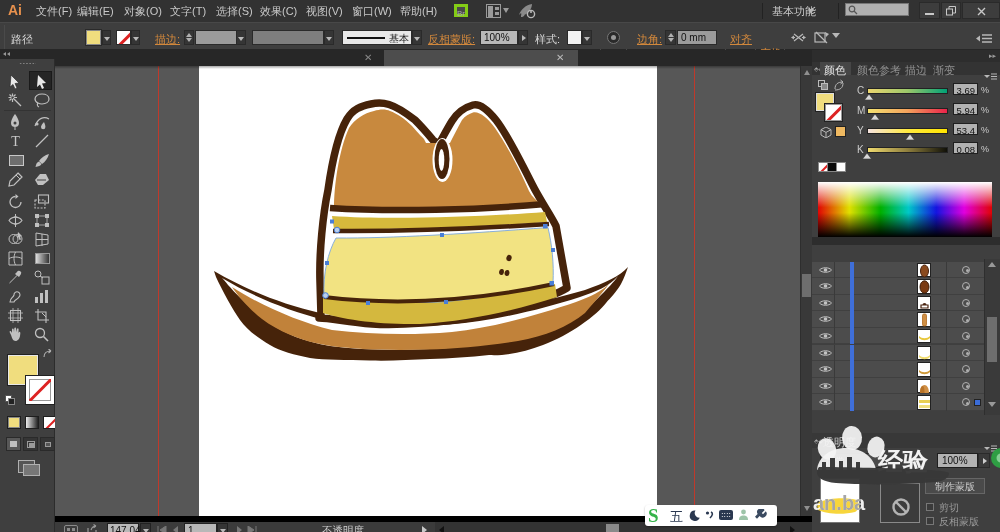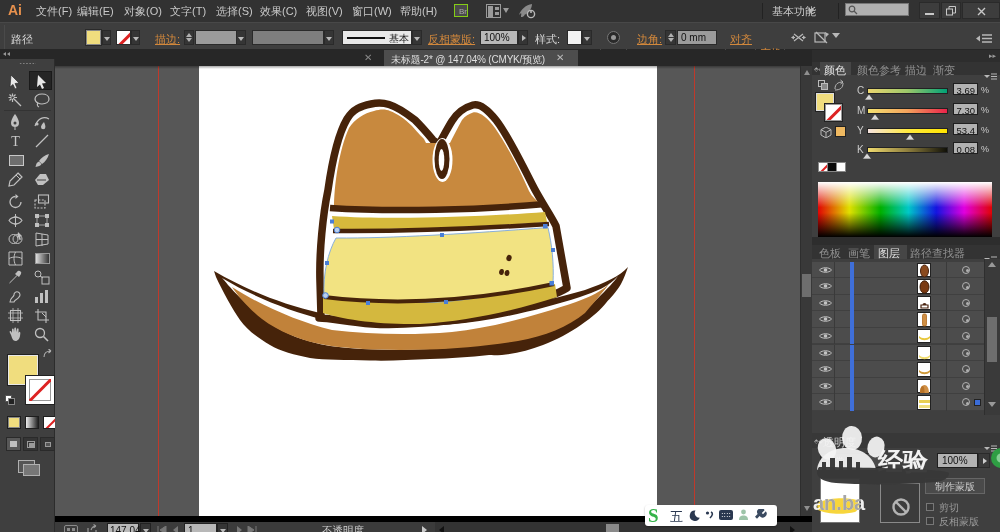--- a/index.html
+++ b/index.html
@@ -42,21 +42,21 @@
   <span class="logo">Ai</span>
   <span class="m" style="left:36px;">文件(F)</span>
   <span class="m" style="left:77px;">编辑(E)</span>
   <span class="m" style="left:124px;">对象(O)</span>
   <span class="m" style="left:170px;">文字(T)</span>
   <span class="m" style="left:216px;">选择(S)</span>
   <span class="m" style="left:260px;">效果(C)</span>
   <span class="m" style="left:306px;">视图(V)</span>
   <span class="m" style="left:352px;">窗口(W)</span>
   <span class="m" style="left:400px;">帮助(H)</span>
-  <span class="abs" style="left:454px; top:4px; width:14px; height:13px; background:#4a4a4a; border:1px solid #84cc16; font-size:8px; color:#aaa; text-align:right; line-height:13px;">Br</span>
+  <span class="abs" style="left:454px; top:4px; width:14px; height:13px; background:#4a4a4a; border:3px solid #84cc16; font-size:8px; color:#aaa; text-align:right; line-height:13px;">Br</span>
   <span class="abs" style="left:486px; top:4px; width:15px; height:14px; border:1px solid #9a9a9a; background:#303030;">
       <span class="abs" style="left:1px; top:1px; width:5px; height:11px; background:#9a9a9a;"></span>
       <span class="abs" style="left:8px; top:2px; width:4px; height:3px; background:#9a9a9a;"></span>
       <span class="abs" style="left:8px; top:7px; width:4px; height:3px; background:#9a9a9a;"></span>
     </span>
   <span class="abs" style="left:503px; top:8px; border-left:3.5px solid transparent; border-right:3.5px solid transparent; border-top:5px solid #9a9a9a;"></span>
   <svg class="abs" style="left:518px; top:3px;" width="18" height="16" viewBox="0 0 18 16">
       <path d="M1,12 C3,6 8,2 14,1 C14,6 10,11 4,13 L3,10 Z" fill="#8a8a8a"></path>
       <path d="M3,13 C3,11 5,10 6,11 C7,12 6,14 3,14 Z" fill="#8a8a8a"></path>
       <circle cx="13" cy="11" r="3.6" fill="none" stroke="#b8b8b8" stroke-width="1.4"></circle>
@@ -158,21 +158,20 @@
       <path d="M0,4.5 l4,-3 v6 z" fill="#b8b8b8"></path>
       <g stroke="#b8b8b8" stroke-width="1.4">
         <path d="M6,1 h10 M6,4.5 h10 M6,8 h10"></path>
       </g>
     </svg>
 </div>
 <div id="tabbar">
   <span class="abs" style="left:22px; top:6px; width:14px; height:4px; background:radial-gradient(circle 1px, #6a6a6a 1px, transparent 1px); background-size:3px 3px;"></span>
   <span class="abs" style="left:364px; top:2px; font-size:10px; color:#888;">✕</span>
   <span class="abs" style="left:384px; top:0; width:194px; height:16px; background:#4d4d4d;"></span>
-  <span class="abs" style="left:391px; top:3px; font-size:10px; color:#dedede; letter-spacing:-0.2px;">未标题-2* @ 147.04% (CMYK/预览)</span>
   <span class="abs" style="left:556px; top:2px; font-size:10px; color:#bbb;">✕</span>
 </div>
 <div id="toolbar">
   <div class="abs" style="left:0; top:0; width:55px; height:9px; background:#272727;">
     <span class="abs" style="left:3px; top:2px; width:0; height:0; border-top:2.5px solid transparent; border-bottom:2.5px solid transparent; border-right:3.5px solid #999;"></span>
     <span class="abs" style="left:7px; top:2px; width:0; height:0; border-top:2.5px solid transparent; border-bottom:2.5px solid transparent; border-right:3.5px solid #999;"></span>
   </div>
   <span class="abs" style="left:19px; top:12px; width:17px; height:4px; background:radial-gradient(circle 0.8px, #808080 0.8px, transparent 0.8px); background-size:3.2px 3px;"></span>
 
   <svg class="abs" style="left:8px; top:24px;" width="14" height="15" viewBox="0 0 14 15">
@@ -577,21 +576,21 @@
     <svg class="abs" style="left:52px; top:32px;" width="10" height="6">
         <path d="M5,0 L9.5,6 H0.5 Z" fill="#d8d8d8" stroke="#333" stroke-width="0.6"></path>
       </svg>
     <span class="abs" style="left:141px; top:21px; width:25px; height:12px; background:#b2b2b2; border:1px solid #1f1f1f; font-size:9.5px; color:#111; text-align:right; padding:0.5px 2px 0 0;">3.69</span>
     <span class="abs" style="left:169px; top:23px; font-size:9px; color:#ccc;">%</span>
     <span class="abs" style="left:45px; top:43px; font-size:10px; color:#ccc;">M</span>
     <span class="abs" style="left:55px; top:46px; width:81px; height:6px; background:linear-gradient(to right,#f4e271,#f4a25c,#e9234a); border:0.5px solid #222;"></span>
     <svg class="abs" style="left:58px; top:52px;" width="10" height="6">
         <path d="M5,0 L9.5,6 H0.5 Z" fill="#d8d8d8" stroke="#333" stroke-width="0.6"></path>
       </svg>
-    <span class="abs" style="left:141px; top:41px; width:25px; height:12px; background:#b2b2b2; border:1px solid #1f1f1f; font-size:9.5px; color:#111; text-align:right; padding:0.5px 2px 0 0;">7.30</span>
+    <span class="abs" style="left:141px; top:41px; width:25px; height:12px; background:#b2b2b2; border:1px solid #1f1f1f; font-size:9.5px; color:#111; text-align:right; padding:0.5px 2px 0 0;">5.94</span>
     <span class="abs" style="left:169px; top:43px; font-size:9px; color:#ccc;">%</span>
     <span class="abs" style="left:45px; top:63px; font-size:10px; color:#ccc;">Y</span>
     <span class="abs" style="left:55px; top:66px; width:81px; height:6px; background:linear-gradient(to right,#f6e3e0,#ffe93f,#ffe400); border:0.5px solid #222;"></span>
     <svg class="abs" style="left:93px; top:72px;" width="10" height="6">
         <path d="M5,0 L9.5,6 H0.5 Z" fill="#d8d8d8" stroke="#333" stroke-width="0.6"></path>
       </svg>
     <span class="abs" style="left:141px; top:61px; width:25px; height:12px; background:#b2b2b2; border:1px solid #1f1f1f; font-size:9.5px; color:#111; text-align:right; padding:0.5px 2px 0 0;">53.4</span>
     <span class="abs" style="left:169px; top:63px; font-size:9px; color:#ccc;">%</span>
     <span class="abs" style="left:45px; top:82px; font-size:10px; color:#ccc;">K</span>
     <span class="abs" style="left:55px; top:85px; width:81px; height:6px; background:linear-gradient(to right,#eed96e,#8f7f3e,#101008); border:0.5px solid #222;"></span>
@@ -605,31 +604,20 @@
         <span class="abs" style="left:-3px; top:4px; width:18px; height:2px; background:#d22; transform:rotate(-45deg);"></span>
       </span>
     <span class="abs" style="left:16px; top:100px; width:9px; height:10px; background:#0a0a0a; border:1px solid #888; border-left:none;"></span>
     <span class="abs" style="left:25px; top:100px; width:9px; height:10px; background:#fdfdfd; border:1px solid #888; border-left:none;"></span>
 
     <span class="abs" style="left:6px; top:120px; width:174px; height:55px; background:linear-gradient(to bottom, rgba(255,255,255,1) 0%, rgba(255,255,255,0) 46%, rgba(0,0,0,0) 56%, rgba(0,0,0,1) 100%), linear-gradient(to right, #e00404, #e0e000 18%, #00b000 36%, #00c8c8 52%, #1414e0 68%, #e000e0 84%, #e00404 100%);"></span>
   </div>
   <div class="abs" style="left:0; top:187px; width:188px; height:8px; background:#2d2d2d;"></div>
 
   <div class="abs" style="left:0; top:195px; width:188px; height:188px; background:#3f3f3f;">
-    <div class="abs" style="left:0; top:0; width:188px; height:14px; background:#333333;">
-      <span class="ptab" style="left:7px; top:1px;">色板</span>
-      <span class="abs" style="left:62px; top:0; width:33px; height:14px; background:#464646;"></span>
-      <span class="ptab active" style="left:66px; top:1px;">图层</span>
-      <span class="ptab" style="left:36px; top:1px; left:36px;">画笔</span>
-      <span class="ptab" style="left:98px; top:1px;">路径查找器</span>
-      <span class="abs" style="left:172px; top:4px; width:13px; height:7px;"><svg width="13" height="7">
-            <path d="M0,2 l3,3 3,-3 z" fill="#b8b8b8"></path>
-            <path d="M7,1 h6 M7,3.5 h6 M7,6 h6" stroke="#b8b8b8" stroke-width="1.2"></path>
-          </svg></span>
-    </div>
     <div id="layerrows" class="abs" style="left:0; top:14px; width:188px; height:156px;">
 <div class="abs" style="left:0; top:2.5px; width:172px; height:16.6px; background:#4c4c4c; border-bottom:1px solid #404040;">
 <svg class="abs" style="left:7px; top:4px;" width="13" height="8" viewBox="0 0 13 8">
             <path d="M0.5,4 C3,1 10,1 12.5,4 C10,7 3,7 0.5,4 Z" fill="none" stroke="#c4c4c4" stroke-width="1"></path>
             <circle cx="6.5" cy="4" r="1.8" fill="#c4c4c4"></circle>
           </svg>
 <span class="abs" style="left:22px; top:0; width:1px; height:16.6px; background:#3a3a3a;"></span>
 <span class="abs" style="left:38px; top:0; width:3.5px; height:16.6px; background:#3f6fd9;"></span>
 <span class="abs" style="left:105px; top:1px; width:14px; height:14.5px; background:#fff; border:0.5px solid #222;"><svg width="13" height="14" viewBox="0 0 13 14">
               <ellipse cx="6.5" cy="7" rx="4" ry="6" fill="#8a4a1e" stroke="#4a2410" stroke-width="1"></ellipse>

